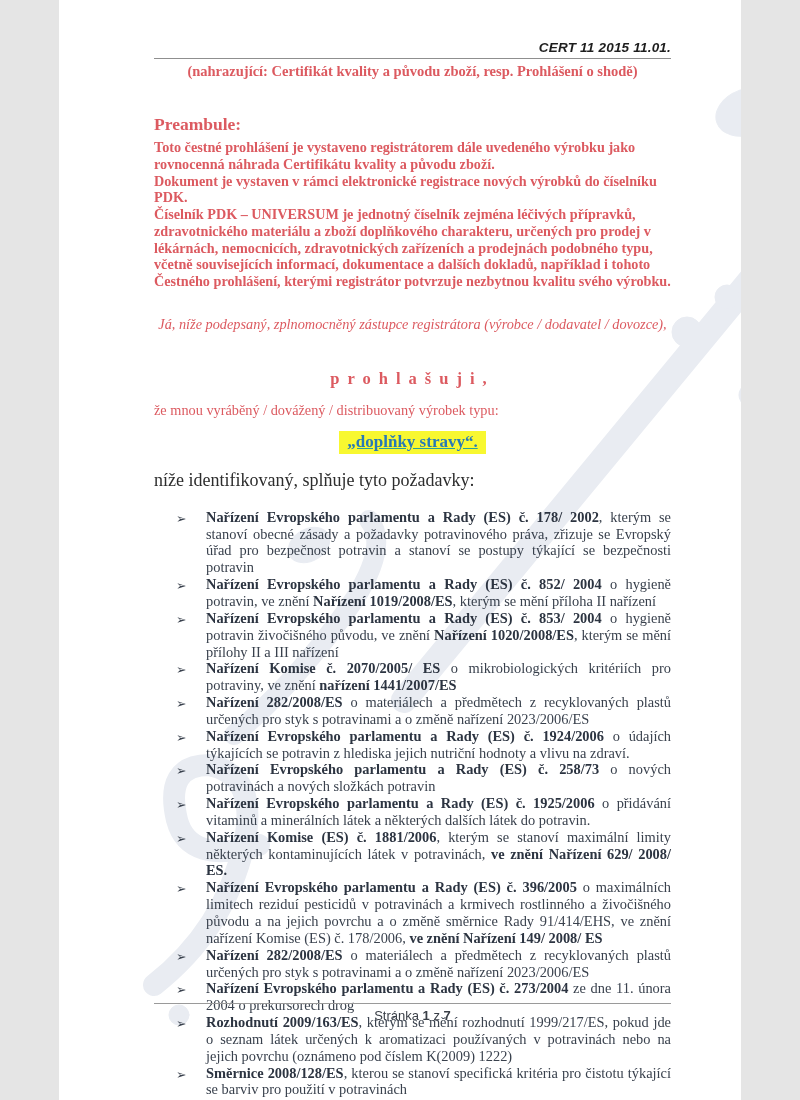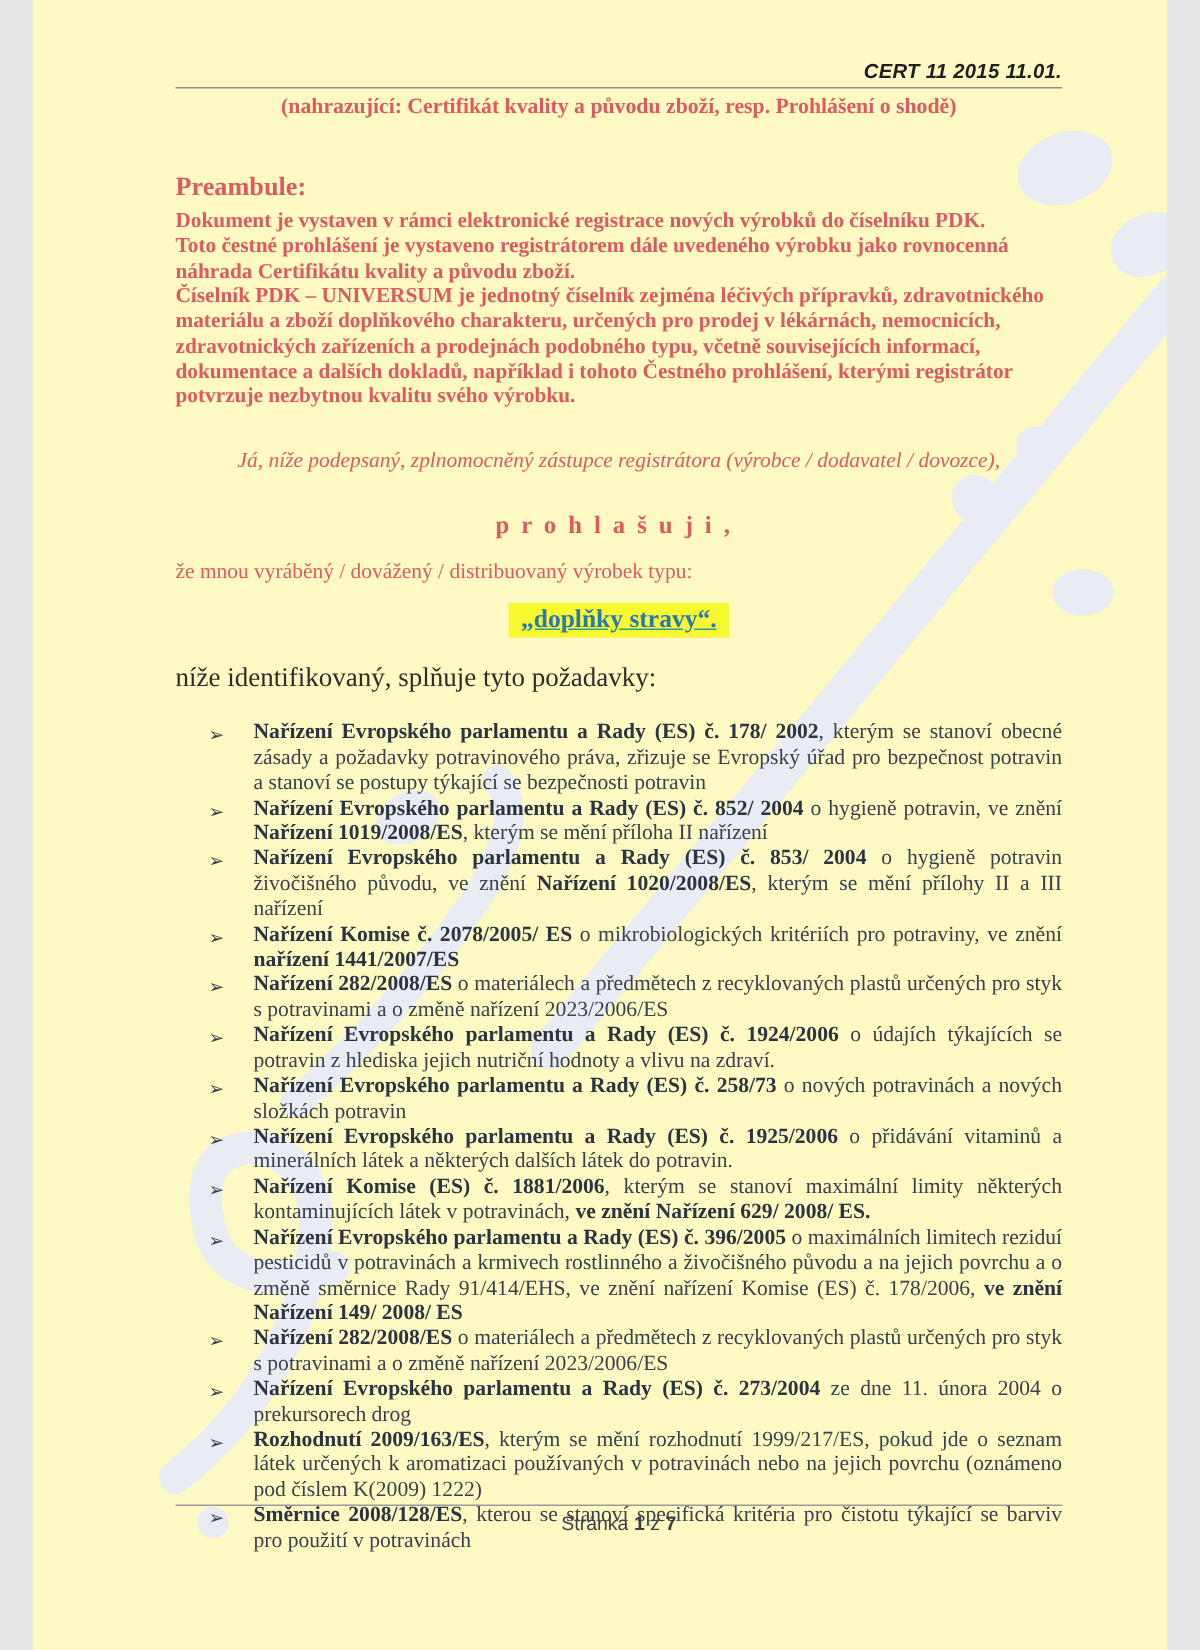--- a/index.html
+++ b/index.html
@@ -1,20 +1,20 @@
 <!DOCTYPE html>
 <html><head>
 <meta charset="utf-8">
 <style>
   html,body { margin:0; padding:0; background:#e5e5e5; }
   .page {
     position:relative;
-    width:756px; height:1100px;
+    width:682px; height:1100px;
     margin:0 auto;
-    background:#fef9c3;
+    background:#ffffff;
     box-sizing:border-box;
     padding:40px 70px 0 95px;
     font-family:"Liberation Serif","DejaVu Serif",serif;
     overflow:hidden;
     --red:#dc5a60; --yellow:#f8f830; --blue:#2779b6; --ink:#39414d;
   }
   .wm { position:absolute; left:0; top:0; width:800px; height:1100px; pointer-events:none; }
 
   .doc-code {
     position:relative;
@@ -59,21 +59,21 @@
   .decl-intro {
     position:relative;
     margin:26px 0 0 0;
     text-align:center;
     color:var(--red);
     font-size:14.3px;
     font-style:italic;
   }
   .decl-verb {
     position:relative;
-    margin:24px 0 0 0;
+    margin:36px 0 0 0;
     text-align:center;
     color:var(--red);
     font-size:16.5px; font-weight:bold;
     letter-spacing:8px;
   }
   .decl-product-intro {
     position:relative;
     margin:13px 0 0 0;
     text-align:left;
     color:var(--red);
@@ -149,22 +149,22 @@
     </g>
   </svg>
 
   <div class="doc-code">CERT 11 2015 11.01.</div>
   <hr class="header-rule">
 
   <div class="subtitle">(nahrazující: Certifikát kvality a původu zboží, resp. Prohlášení o shodě)</div>
 
   <section class="preamble">
     <h2 class="preamble-heading">Preambule:</h2>
+    <p>Toto čestné prohlášení je vystaveno registrátorem dále uvedeného výrobku jako rovnocenná náhrada Certifikátu kvality a původu zboží.</p>
     <p>Dokument je vystaven v rámci elektronické registrace nových výrobků do číselníku PDK.</p>
-    <p>Toto čestné prohlášení je vystaveno registrátorem dále uvedeného výrobku jako rovnocenná náhrada Certifikátu kvality a původu zboží.</p>
     <p>Číselník PDK – UNIVERSUM je jednotný číselník zejména léčivých přípravků, zdravotnického materiálu a zboží doplňkového charakteru, určených pro prodej v lékárnách, nemocnicích, zdravotnických zařízeních a prodejnách podobného typu, včetně souvisejících informací, dokumentace a dalších dokladů, například i tohoto Čestného prohlášení, kterými registrátor potvrzuje nezbytnou kvalitu svého výrobku.</p>
   </section>
 
   <p class="decl-intro">Já, níže podepsaný, zplnomocněný zástupce registrátora (výrobce / dodavatel / dovozce),</p>
   <p class="decl-verb">prohlašuji,</p>
   <p class="decl-product-intro">že mnou vyráběný / dovážený  / distribuovaný výrobek typu:</p>
   <p class="decl-product-line">
     <span class="hl">„doplňky stravy“.</span>
   </p>
   <p class="decl-req-intro">níže identifikovaný, splňuje tyto požadavky:</p>
@@ -177,21 +177,21 @@
       <div class="li">
         <span class="bullet">➢</span>
         <div class="li-text"><span class="b">Nařízení Evropského parlamentu a Rady (ES) č. 852/ 2004</span><span> o hygieně potravin, ve znění </span><span class="b">Nařízení 1019/2008/ES</span><span>, kterým se mění příloha II nařízení</span></div>
       </div>
       <div class="li">
         <span class="bullet">➢</span>
         <div class="li-text"><span class="b">Nařízení Evropského parlamentu a Rady (ES) č. 853/ 2004</span><span> o hygieně potravin živočišného původu, ve znění </span><span class="b">Nařízení 1020/2008/ES</span><span>, kterým se mění přílohy II a III nařízení</span></div>
       </div>
       <div class="li">
         <span class="bullet">➢</span>
-        <div class="li-text"><span class="b">Nařízení Komise č. 2078/2005/ ES</span><span> o mikrobiologických kritériích pro potraviny, ve znění </span><span class="b">nařízení 1441/2007/ES</span></div>
+        <div class="li-text"><span class="b">Nařízení Komise č. 2070/2005/ ES</span><span> o mikrobiologických kritériích pro potraviny, ve znění </span><span class="b">nařízení 1441/2007/ES</span></div>
       </div>
       <div class="li">
         <span class="bullet">➢</span>
         <div class="li-text"><span class="b">Nařízení 282/2008/ES</span><span> o materiálech a předmětech z recyklovaných plastů určených pro styk s potravinami a o změně nařízení 2023/2006/ES</span></div>
       </div>
       <div class="li">
         <span class="bullet">➢</span>
         <div class="li-text"><span class="b">Nařízení Evropského parlamentu a Rady (ES) č. 1924/2006</span><span>  o údajích týkajících se potravin z hlediska jejich nutriční hodnoty a vlivu na zdraví.</span></div>
       </div>
       <div class="li">

